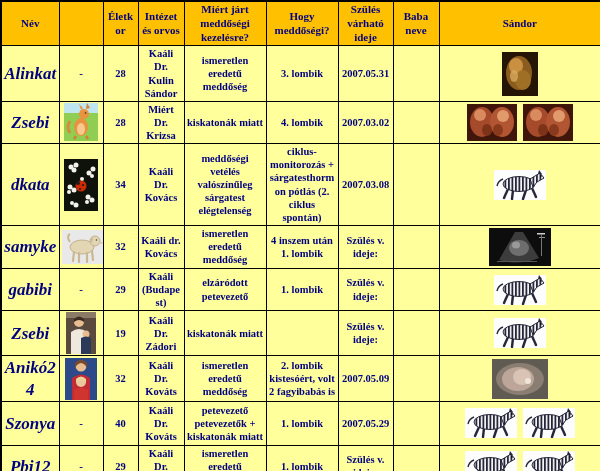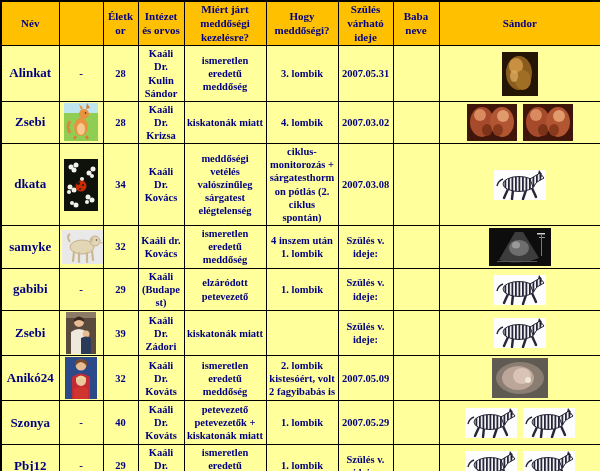--- a/index.html
+++ b/index.html
@@ -31,21 +31,21 @@
     line-height:1.25;
     overflow:hidden;
     word-wrap:break-word;
   }
   th{
     background:var(--header-bg);
     font-size:11px;
     height:36px;
   }
   td{ background:var(--row-bg); }
-  td.name-cell{ font-size:13px; }
+  td.name-cell{ font-size:17px;font-style:italic; }
   td.imgs .img-wrap{
     display:inline-block;
     vertical-align:middle;
     margin:0 3px;
     line-height:0;
   }
   td.avatar-cell{ line-height:0; font-size:11px;}
   td.avatar-cell.dash{ line-height:1.2; }
   svg{ display:inline-block; }
 </style>
@@ -103,21 +103,21 @@
               <path d="M6 30 Q2 24 6 18" stroke="#d98a3a" stroke-width="3" fill="none"></path>
               <ellipse cx="17" cy="24" rx="7" ry="9" fill="#e8933f"></ellipse>
               <ellipse cx="17" cy="26" rx="4" ry="6" fill="#f6c98e"></ellipse>
               <circle cx="20" cy="11" r="5" fill="#e8933f"></circle>
               <path d="M17 7 L15 1 L19 5 Z" fill="#e8933f"></path>
               <path d="M22 6 L23 0 L26 5 Z" fill="#d97f2e"></path>
               <circle cx="21.5" cy="10" r="0.8" fill="#222"></circle>
               <path d="M12 33 L10 36 M22 33 L24 36" stroke="#d97f2e" stroke-width="2.5"></path>
             </svg></span></td>
         <td>28</td>
-        <td>Kaáli Dr. Krizsa</td>
+        <td>Miért Dr. Krizsa</td>
         <td>kiskatonák miatt</td>
         <td>4. lombik</td>
         <td>2007.03.02</td>
         <td></td>
         <td class="imgs"><span class="img-wrap"><svg width="50" height="37" viewBox="0 0 50 37">
               <rect width="50" height="37" fill="#40160a"></rect>
               <ellipse cx="15" cy="18" rx="12" ry="15" fill="#a54a2a"></ellipse>
               <ellipse cx="35" cy="18" rx="12" ry="15" fill="#b25532"></ellipse>
               <ellipse cx="13" cy="11" rx="6" ry="6" fill="#d98a5e"></ellipse>
               <ellipse cx="36" cy="12" rx="6" ry="6" fill="#e09a6c"></ellipse>
@@ -254,21 +254,21 @@
         <td class="name-cell">Zsebi</td>
         <td class="avatar-cell"><span class="img-wrap"><svg width="30" height="42" viewBox="0 0 30 42">
               <rect width="30" height="42" fill="#5a4a3e"></rect>
               <rect width="30" height="6" fill="#8a7a66"></rect>
               <circle cx="13" cy="10" r="5" fill="#e9bd92"></circle>
               <path d="M8 7 Q13 2 18 7 L18 10 Q13 6 8 10 Z" fill="#3c2c20"></path>
               <path d="M5 42 L5 20 Q13 14 21 20 L21 42 Z" fill="#efe9dd"></path>
               <circle cx="20" cy="22" r="3.5" fill="#e9bd92"></circle>
               <path d="M15 42 L15 26 Q20 23 25 26 L25 42 Z" fill="#2c3a5a"></path>
             </svg></span></td>
-        <td>39</td>
+        <td>19</td>
         <td>Kaáli Dr. Zádori</td>
         <td>kiskatonák miatt</td>
         <td></td>
         <td>Szülés v. ideje:</td>
         <td></td>
         <td class="imgs"><span class="img-wrap"><svg width="52" height="30" viewBox="0 0 52 30">
               <rect width="52" height="30" fill="#fdfdfd"></rect>
               <defs>
                 <pattern id="zst" width="3.5" height="30" patternUnits="userSpaceOnUse">
                   <rect width="3.5" height="30" fill="#f5f5f5"></rect>

